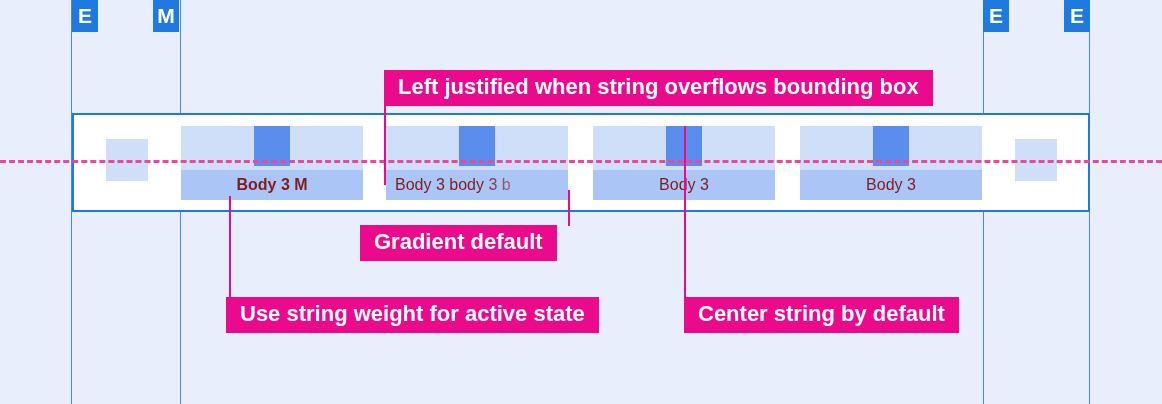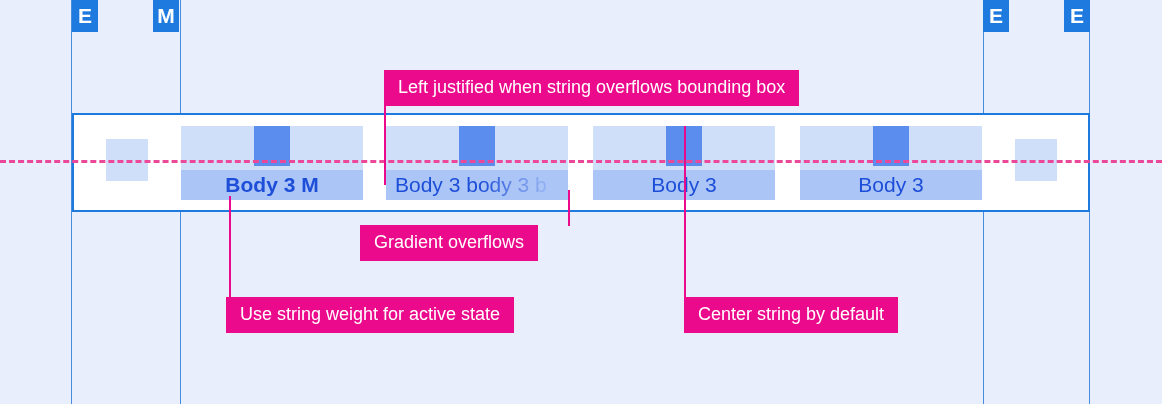--- a/index.html
+++ b/index.html
@@ -66,22 +66,22 @@
     width:36px;height:40px;
     background:#5b8def;
   }
   .cell .band{
     position:absolute;left:0;right:0;top:44px;height:30px;
     background:#abc5f7;
   }
   .cell .label{
     position:absolute;left:0;right:0;top:44px;height:36px;
     line-height:30px;
-    font-size:21px;
-    color:#1d4ed8;
+    font-size:16px;
+    color:#7f1d1d;
     text-align:center;
     white-space:nowrap;
   }
   .cell .label.medium{font-weight:bold;}
   .cell .label.leftjust{
     text-align:left;
     padding-left:9px;
   }
   
   .cell .fade{
@@ -96,22 +96,22 @@
     position:absolute;left:0;right:0;top:160px;height:0;
     border-top:3px dashed #ec4899;
   }
 
   
   .pinkline{position:absolute;background:#ec0a8c;}
   .callout{
     position:absolute;
     background:#ec0a8c;
     color:#ffffff;
-    font-size:18px;
-    font-weight:normal;
+    font-size:22px;
+    font-weight:bold;
     padding:7px 14px 9px 14px;
     white-space:nowrap;
     line-height:20px;
   }
 </style>
 </head>
 <body>
 
 <div class="stage">
 
@@ -166,21 +166,21 @@
     </div>
 
   </div>
 
   <div class="hdash"></div>
 
   <div class="pinkline" style="left:384px;top:70px;width:2px;height:115px;"></div>
   <div class="callout" style="left:384px;top:70px;">Left justified when string overflows bounding box</div>
 
   <div class="pinkline" style="left:568px;top:190px;width:2px;height:36px;"></div>
-  <div class="callout" style="left:360px;top:225px;">Gradient overflows</div>
+  <div class="callout" style="left:360px;top:225px;">Gradient default</div>
 
   <div class="pinkline" style="left:229px;top:196px;width:2px;height:102px;"></div>
   <div class="callout" style="left:226px;top:297px;">Use string weight for active state</div>
 
   <div class="pinkline" style="left:684px;top:126px;width:2px;height:172px;"></div>
   <div class="callout" style="left:684px;top:297px;">Center string by default</div>
 
 </div>
 
 </body></html>

